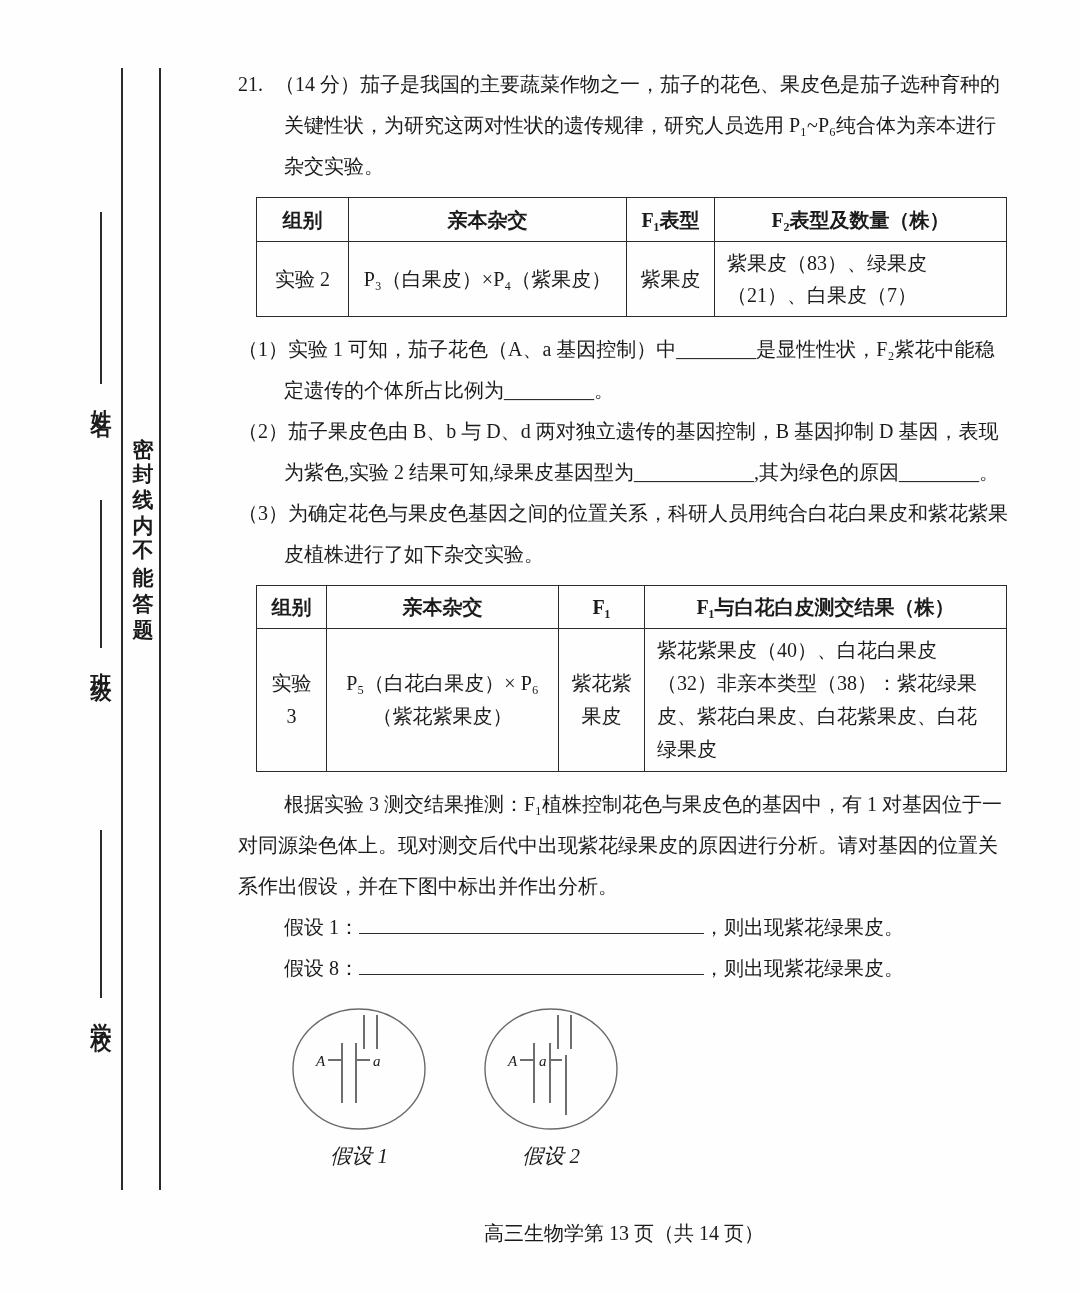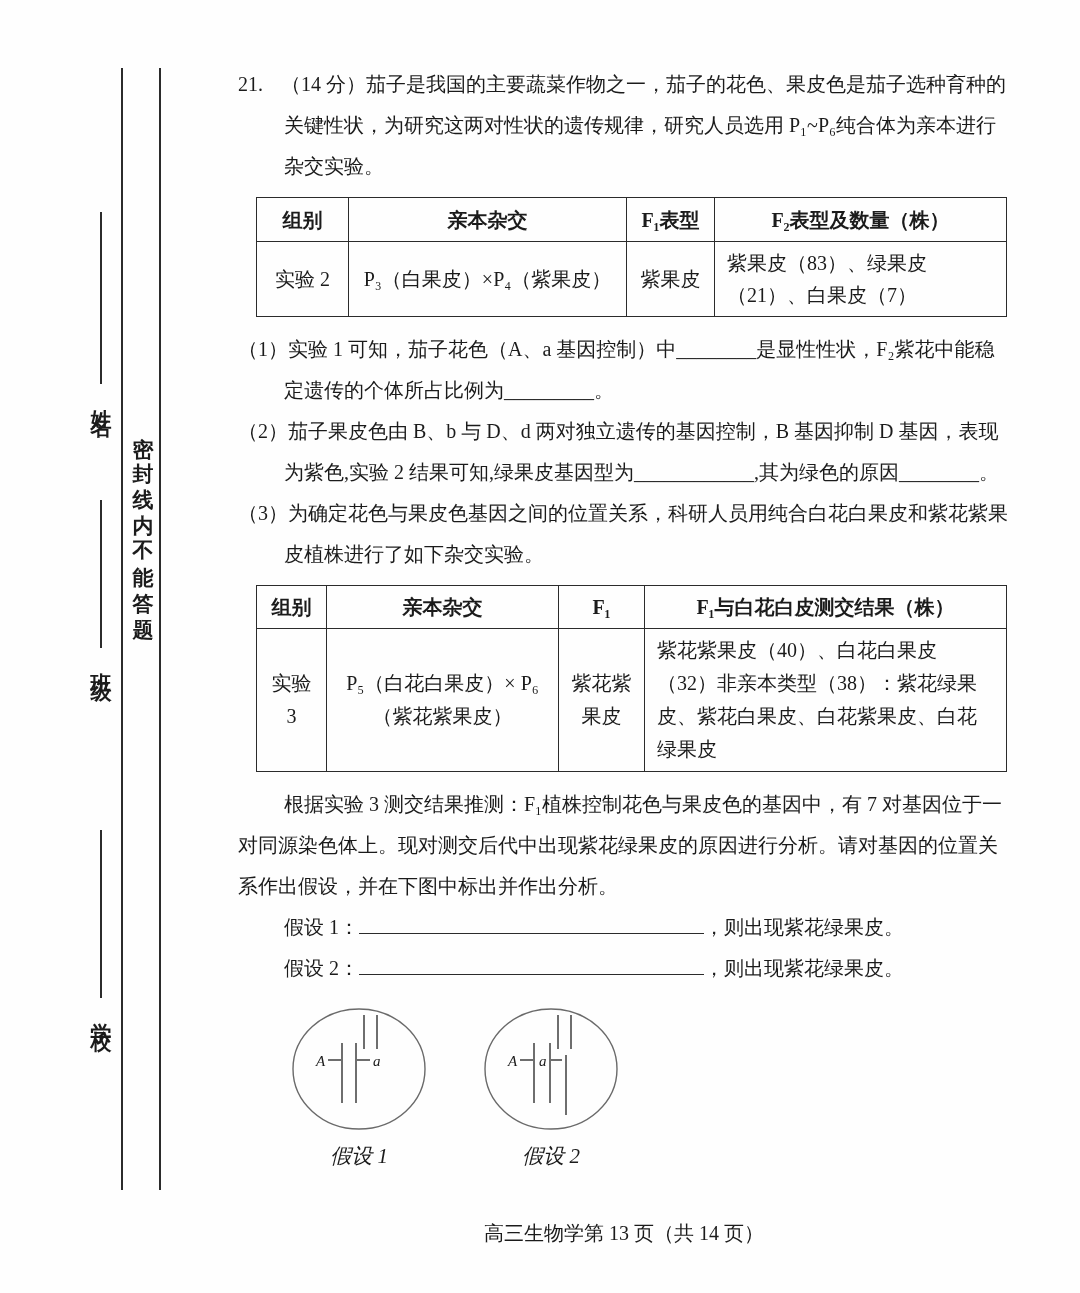--- a/index.html
+++ b/index.html
@@ -28,21 +28,21 @@
     writing-mode:vertical-rl; text-orientation:upright;
     font-size:21px; font-weight:bold; letter-spacing:8px; margin-top:8px;
   }
   #field-name   { top:212px; } #field-name   .blank-line { height:172px; }
   #field-class  { top:500px; } #field-class  .blank-line { height:148px; }
   #field-school { top:830px; } #field-school .blank-line { height:168px; }
 
   
   .content { position:absolute; left:238px; top:64px; width:772px; font-size:20px; line-height:41px; }
   .q-intro { padding-left:46px; text-indent:-46px; }
-  .q-num { margin-right:18px; }
+  .q-num { margin-right:12px; }
   .q-part { padding-left:46px; text-indent:-46px; }
   .q-analysis { text-indent:46px; }
 
   table.exp { border-collapse:collapse; margin:10px 0 12px 18px; table-layout:fixed; }
   .exp th, .exp td { border:1.6px solid #2b2b2b; font-size:20px; line-height:32px; padding:5px 8px; vertical-align:middle; }
   .exp th { font-weight:bold; text-align:center; }
   .exp td { text-align:center; }
   .exp td.left { text-align:left; padding-left:12px; padding-right:10px; }
 
   #table1 { width:750px; }
@@ -127,24 +127,24 @@
       </tr>
       <tr class="r1">
         <td>实验 3</td>
         <td>P₅（白花白果皮）×  P₆（紫花紫果皮）</td>
         <td>紫花紫果皮</td>
         <td class="left">紫花紫果皮（40）、白花白果皮（32）非亲本类型（38）：紫花绿果皮、紫花白果皮、白花紫果皮、白花绿果皮</td>
       </tr>
     </tbody>
       </table>
 
-    <p class="q-analysis">根据实验 3 测交结果推测：F₁植株控制花色与果皮色的基因中，有 7 对基因位于一对同源染色体上。现对测交后代中出现紫花绿果皮的原因进行分析。请对基因的位置关系作出假设，并在下图中标出并作出分析。</p>
+    <p class="q-analysis">根据实验 3 测交结果推测：F₁植株控制花色与果皮色的基因中，有 1 对基因位于一对同源染色体上。现对测交后代中出现紫花绿果皮的原因进行分析。请对基因的位置关系作出假设，并在下图中标出并作出分析。</p>
 
     <p class="hyp"><span>假设 1：</span><span class="blank-long"></span><span>，则出现紫花绿果皮。</span></p>
-    <p class="hyp"><span>假设 2：</span><span class="blank-long"></span><span>，则出现紫花绿果皮。</span></p>
+    <p class="hyp"><span>假设 8：</span><span class="blank-long"></span><span>，则出现紫花绿果皮。</span></p>
 
     <div class="diagrams">
       <div class="diagram">
         <svg width="150" height="132" viewBox="0 0 150 132">
           <ellipse class="cell-edge" cx="75" cy="66" rx="66" ry="60"></ellipse>
           <line class="chrom" x1="80" y1="12" x2="80" y2="46"></line>
           <line class="chrom" x1="93" y1="12" x2="93" y2="46"></line>
           <line class="chrom" x1="58" y1="40" x2="58" y2="100"></line>
           <line class="chrom" x1="72" y1="40" x2="72" y2="100"></line>
           <line class="chrom" x1="44" y1="57" x2="57" y2="57"></line>

